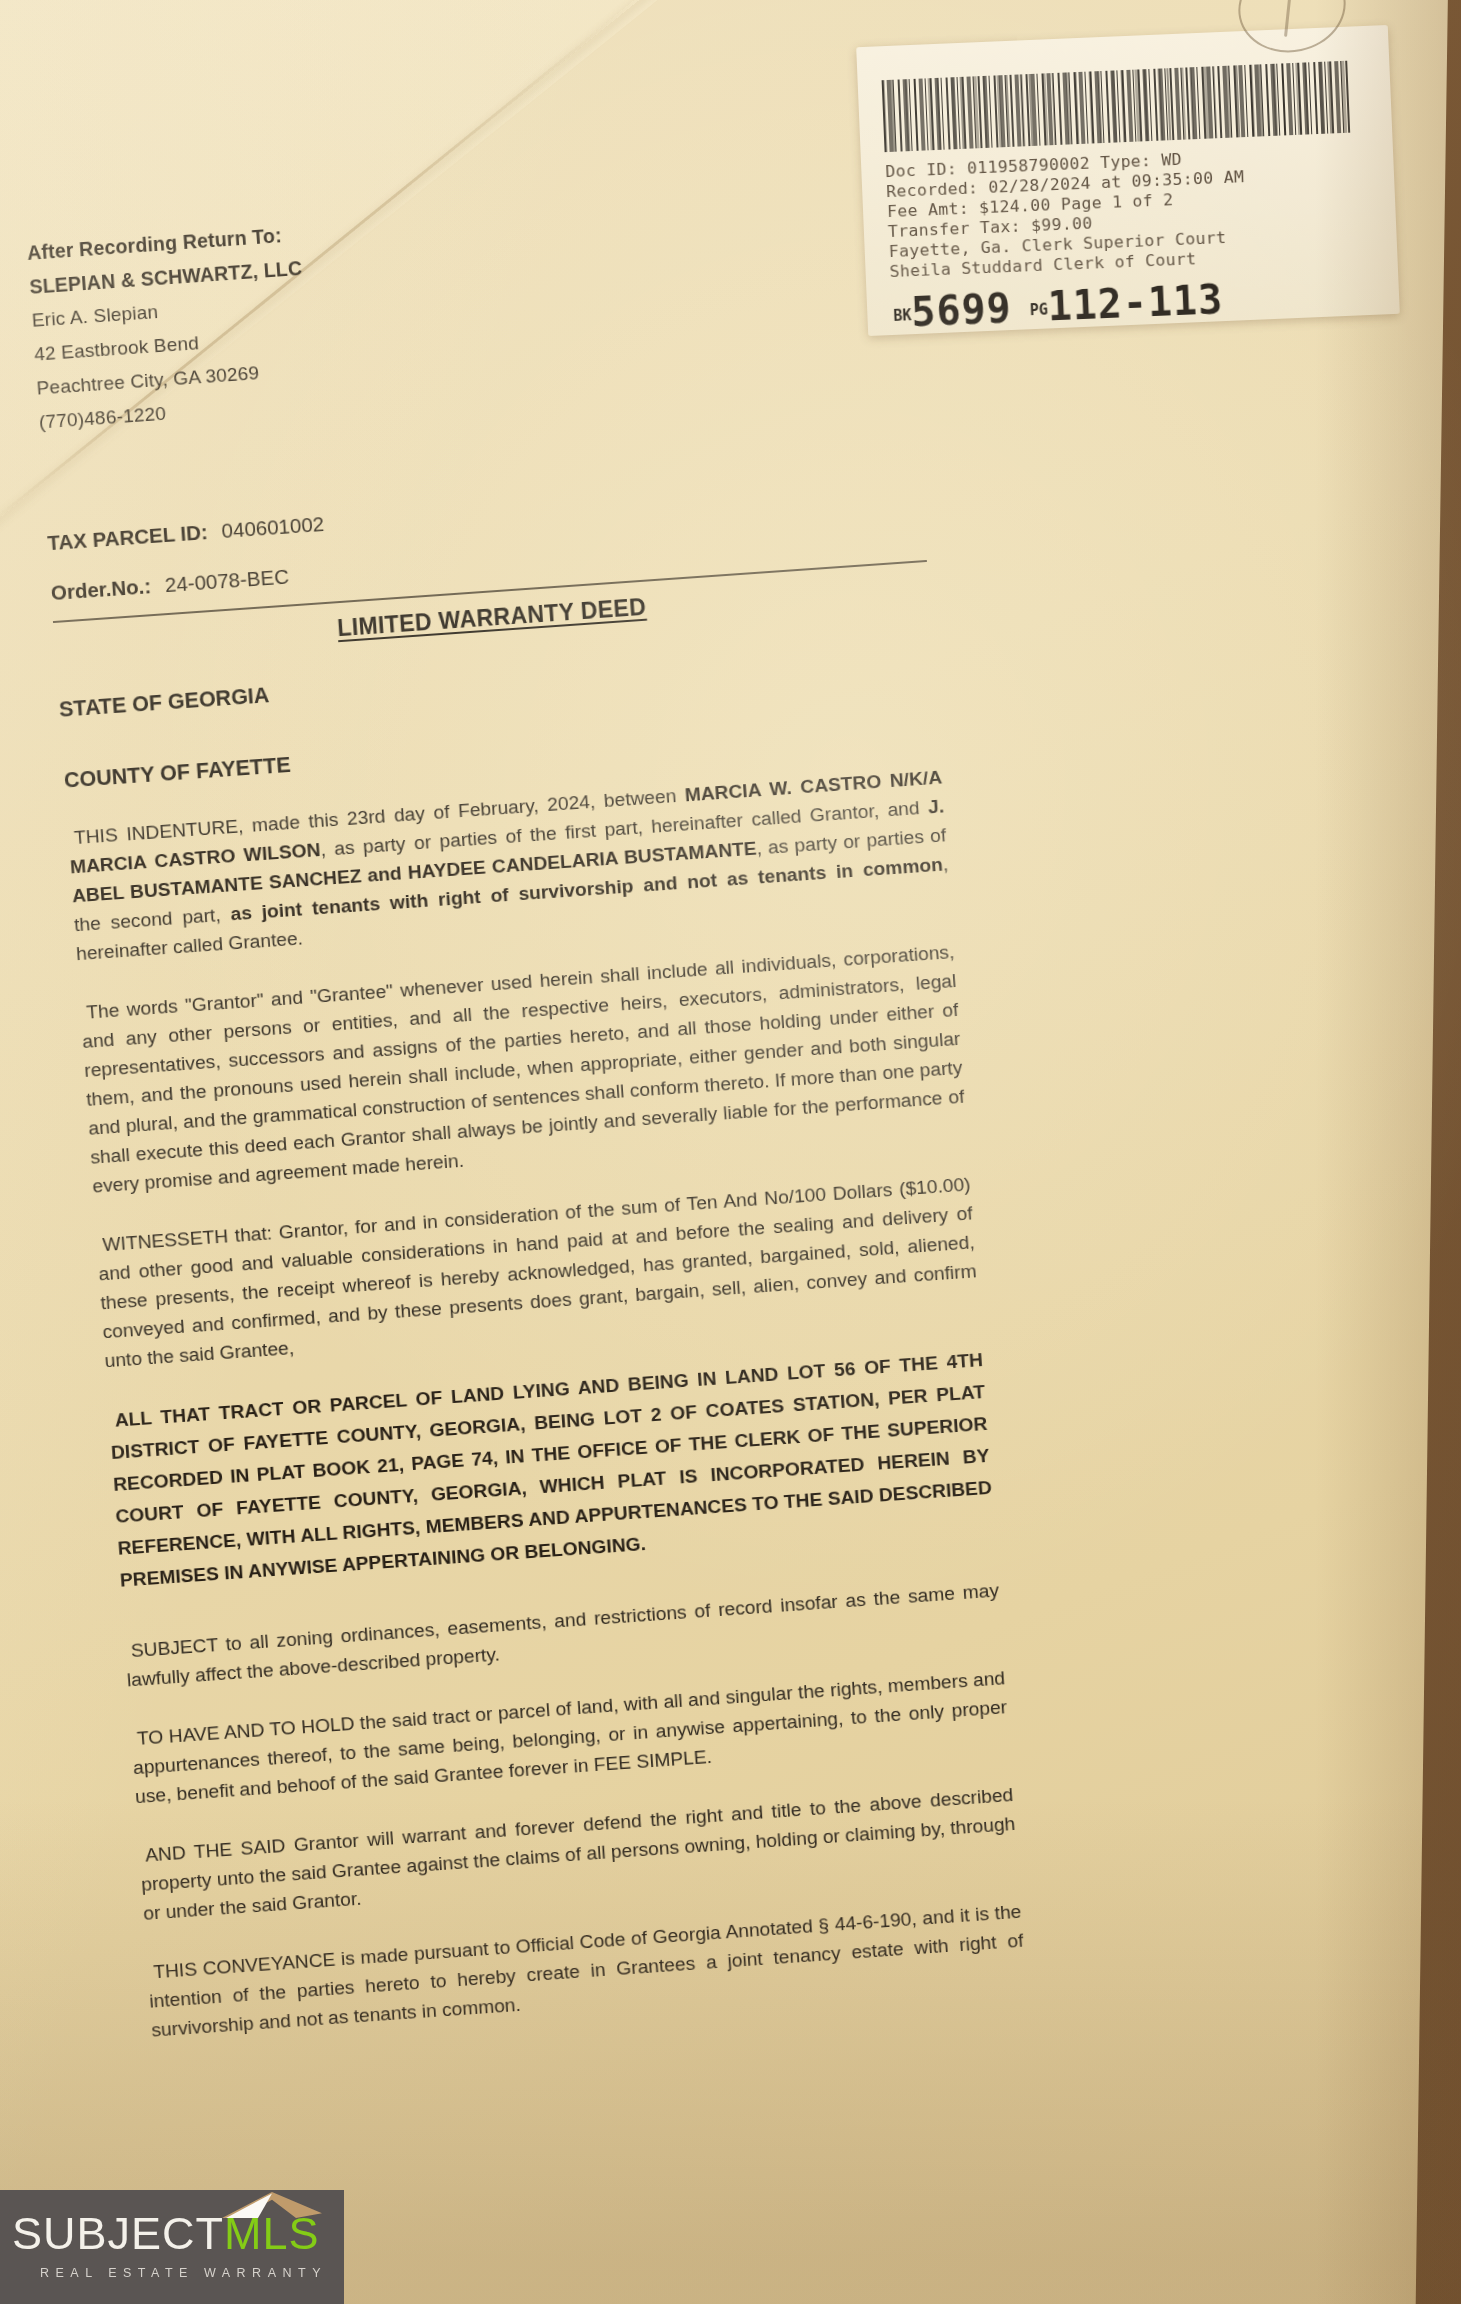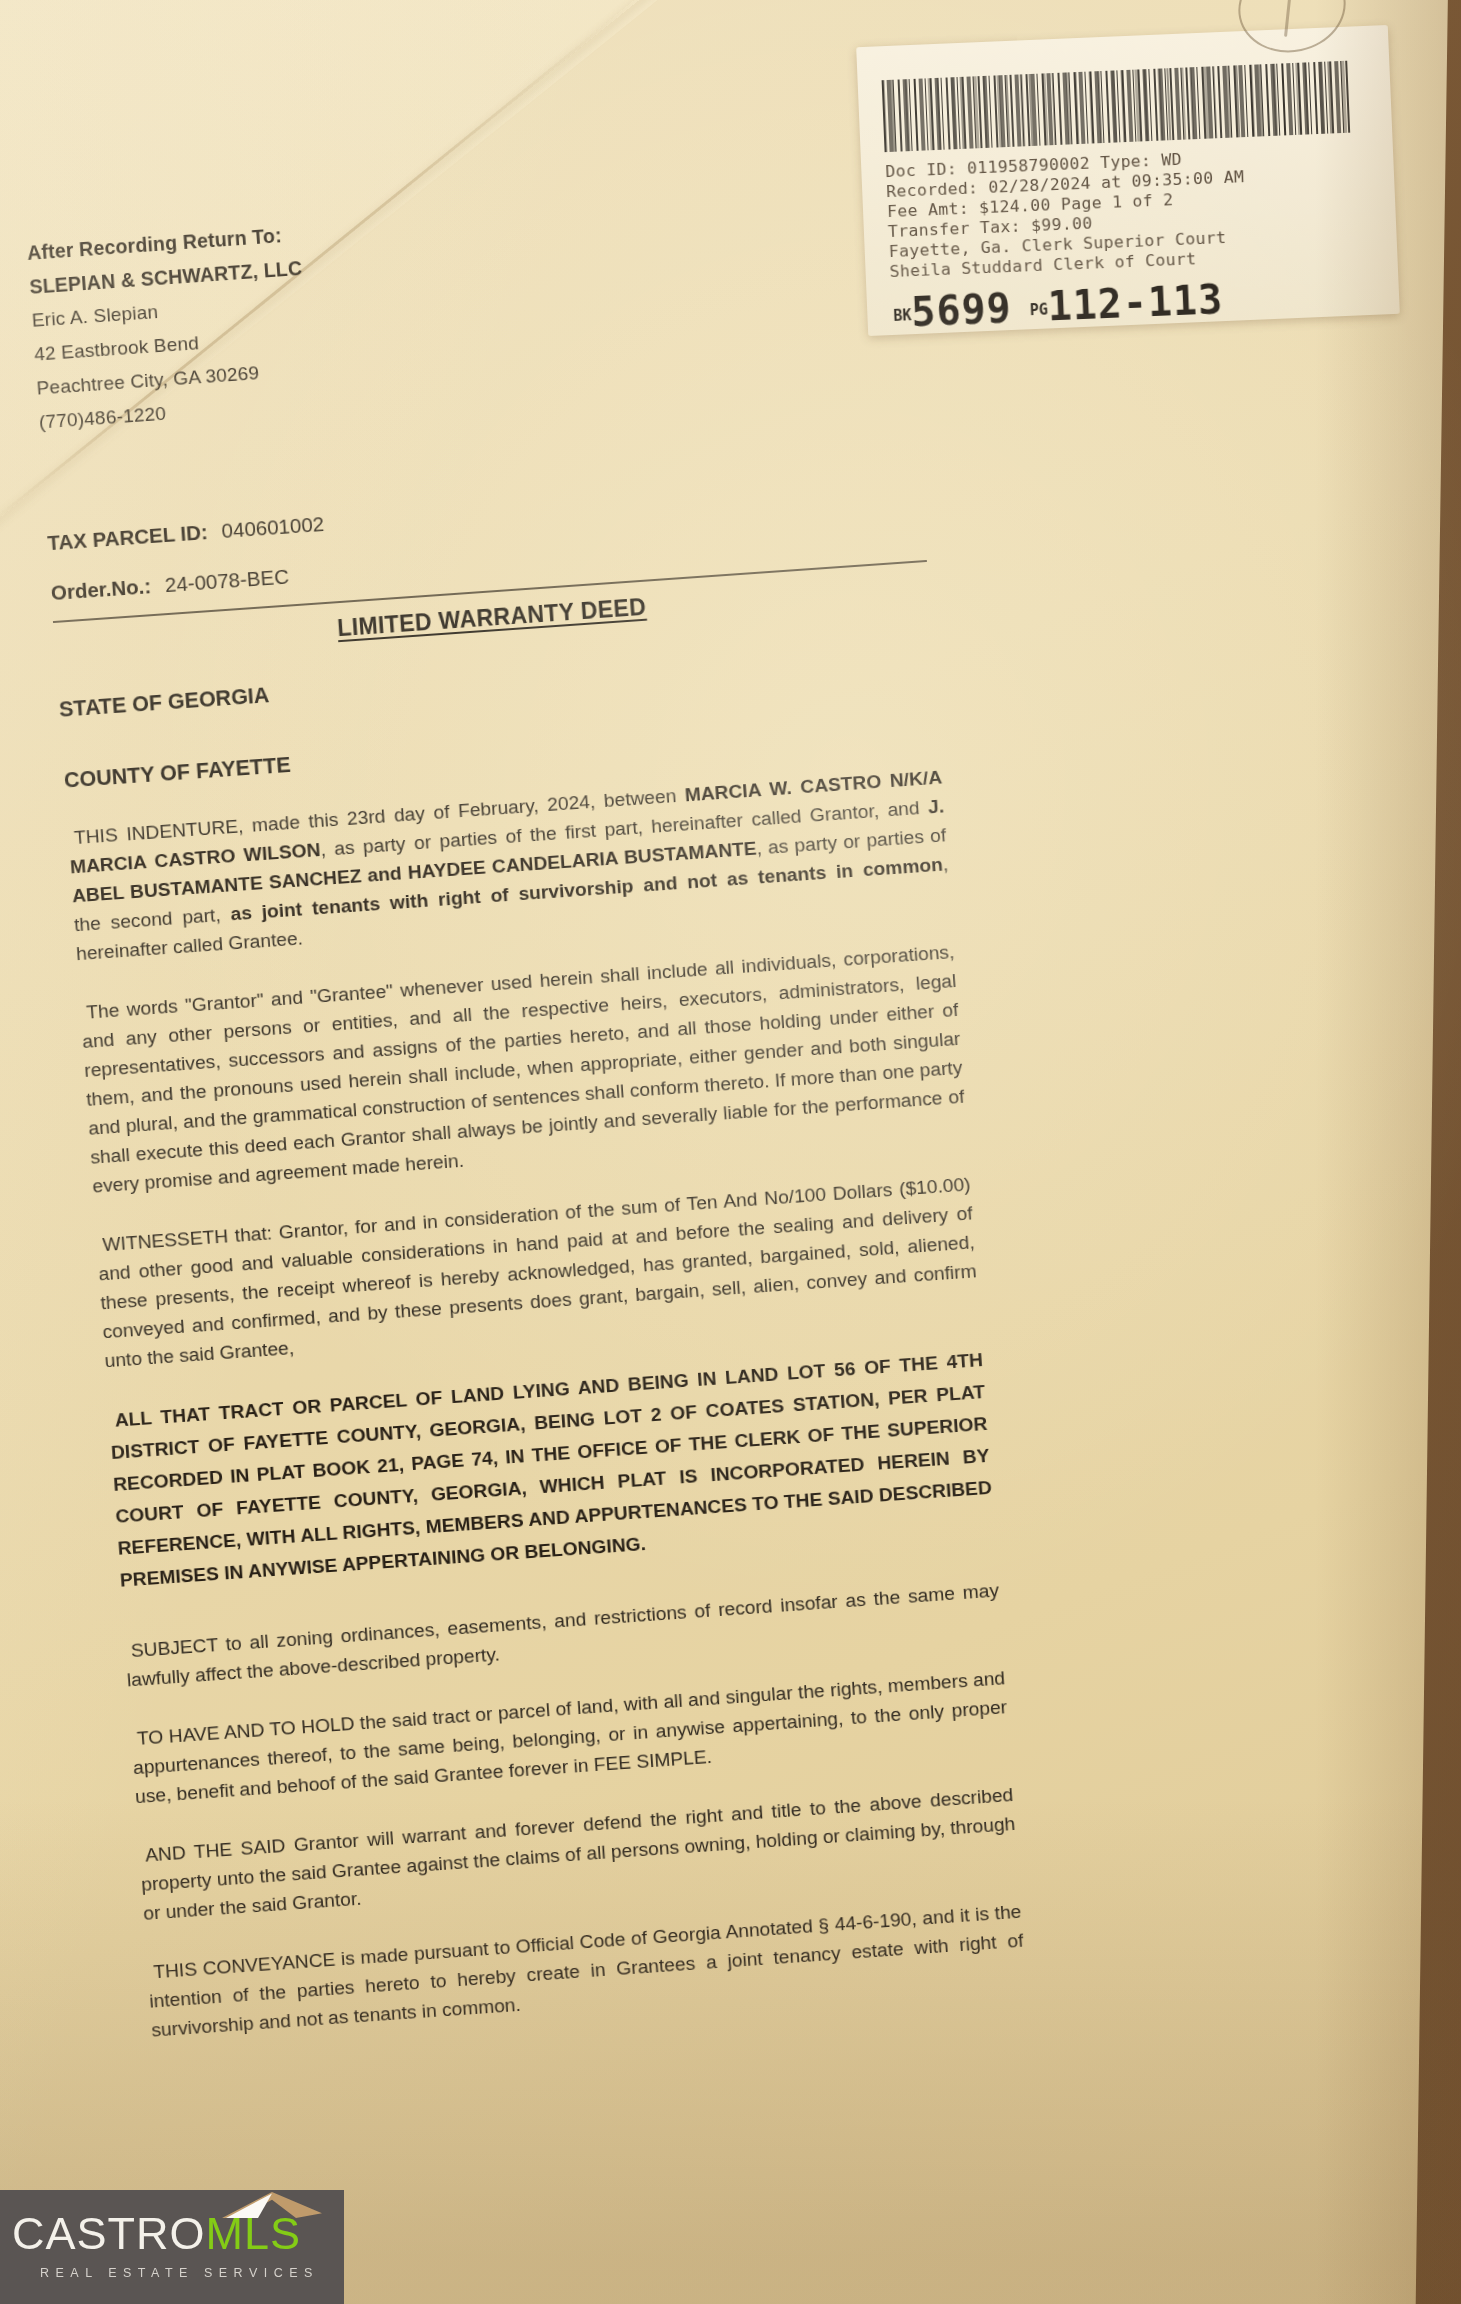--- a/index.html
+++ b/index.html
@@ -197,17 +197,17 @@
 
   </div>
 
   <div class="vignette"></div>
 
   <div class="watermark">
     <div class="roof">
       <div class="roof-gold"></div>
       <div class="roof-white"></div>
     </div>
-    <div class="wm-text"><span>CASTRO</span><span class="mls">MLS</span></div>
-    <div class="wm-tag">REAL ESTATE SERVICES</div>
+    <div class="wm-text"><span>SUBJECT</span><span class="mls">MLS</span></div>
+    <div class="wm-tag">REAL ESTATE WARRANTY</div>
   </div>
 
 </div>
 
 </body></html>

